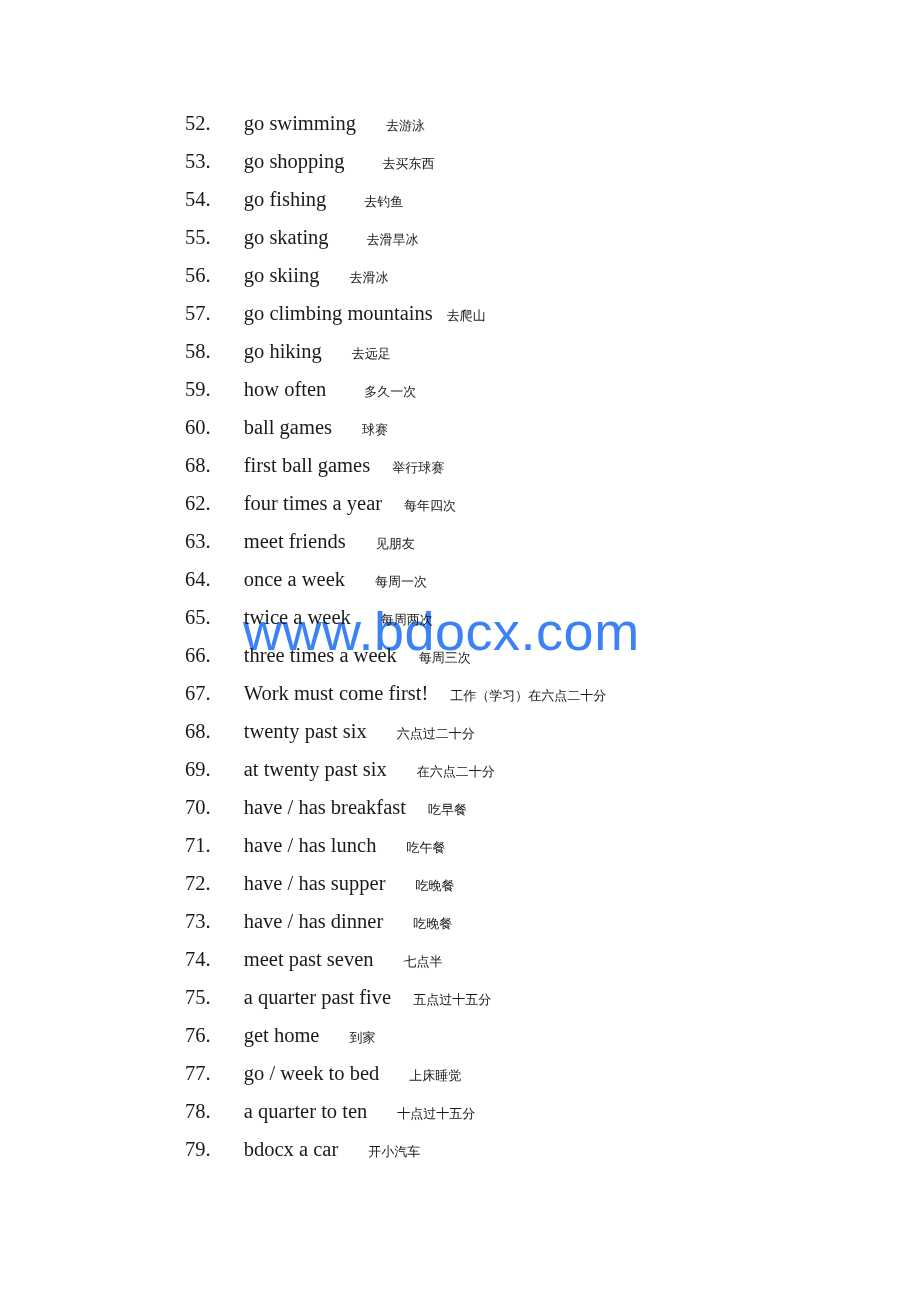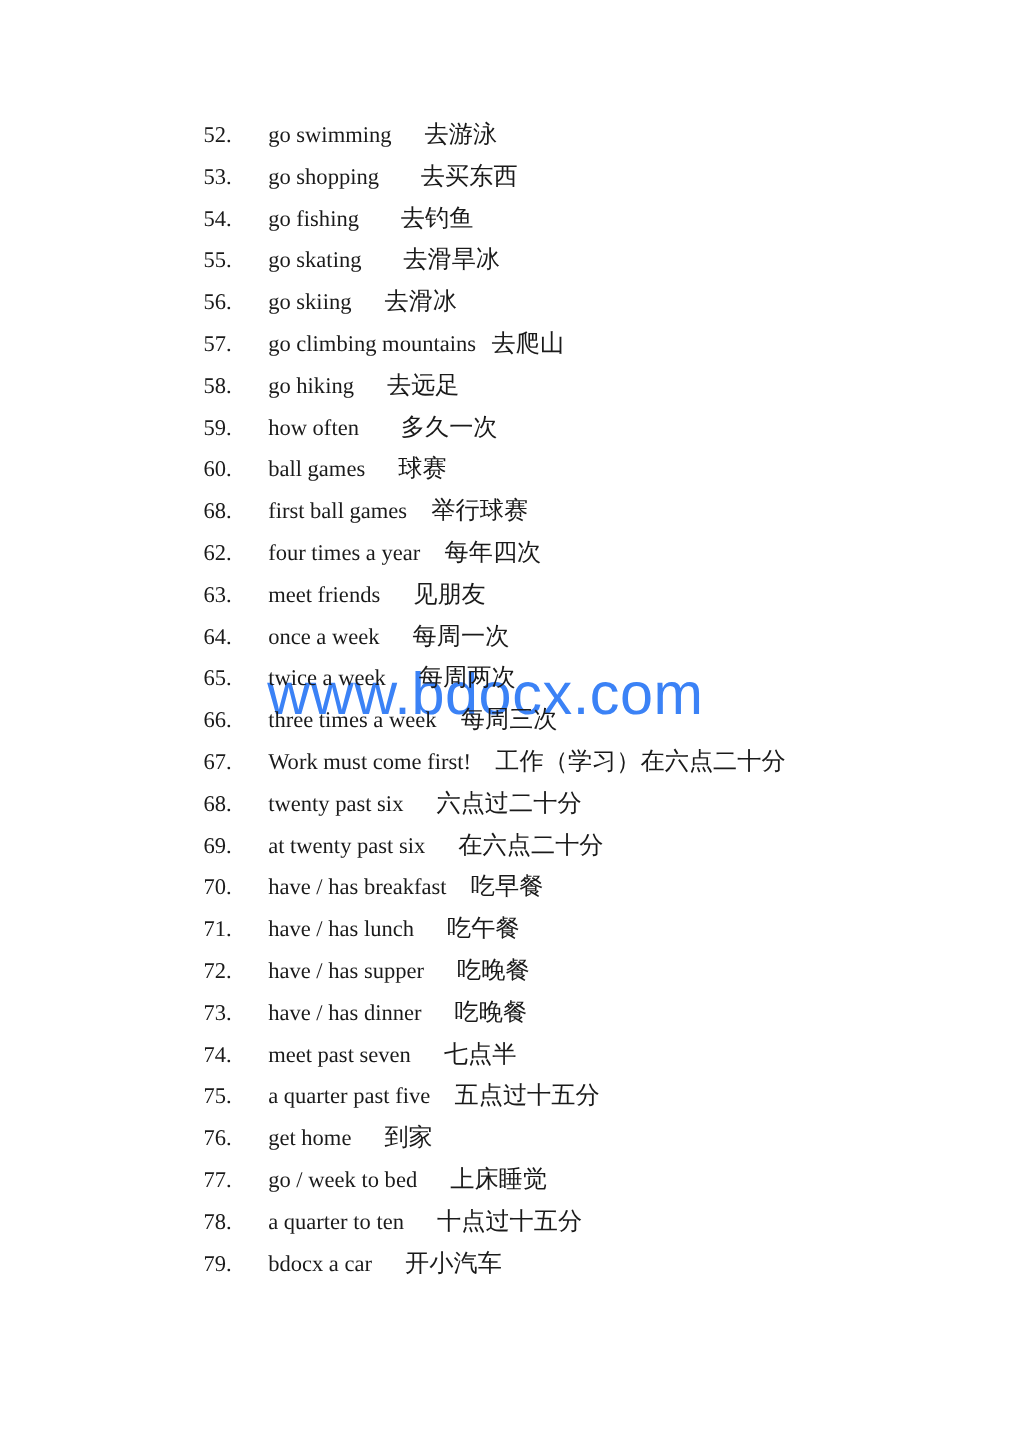--- a/index.html
+++ b/index.html
@@ -64,21 +64,21 @@
   }
 
   .entry .en {
     display: inline;
     margin-left: 28px;
   }
 
   .entry .zh {
     display: inline;
     font-family: "DejaVu Sans", "Liberation Sans", sans-serif;
-    font-size: 22px;
+    font-size: 13px;
   }
 
   .gap-1 { display: inline-block; width: 14px; }
   .gap-2 { display: inline-block; width: 22px; }
   .gap-3 { display: inline-block; width: 30px; }
   .gap-4 { display: inline-block; width: 38px; }
 </style>
 </head>
 <body>
 

